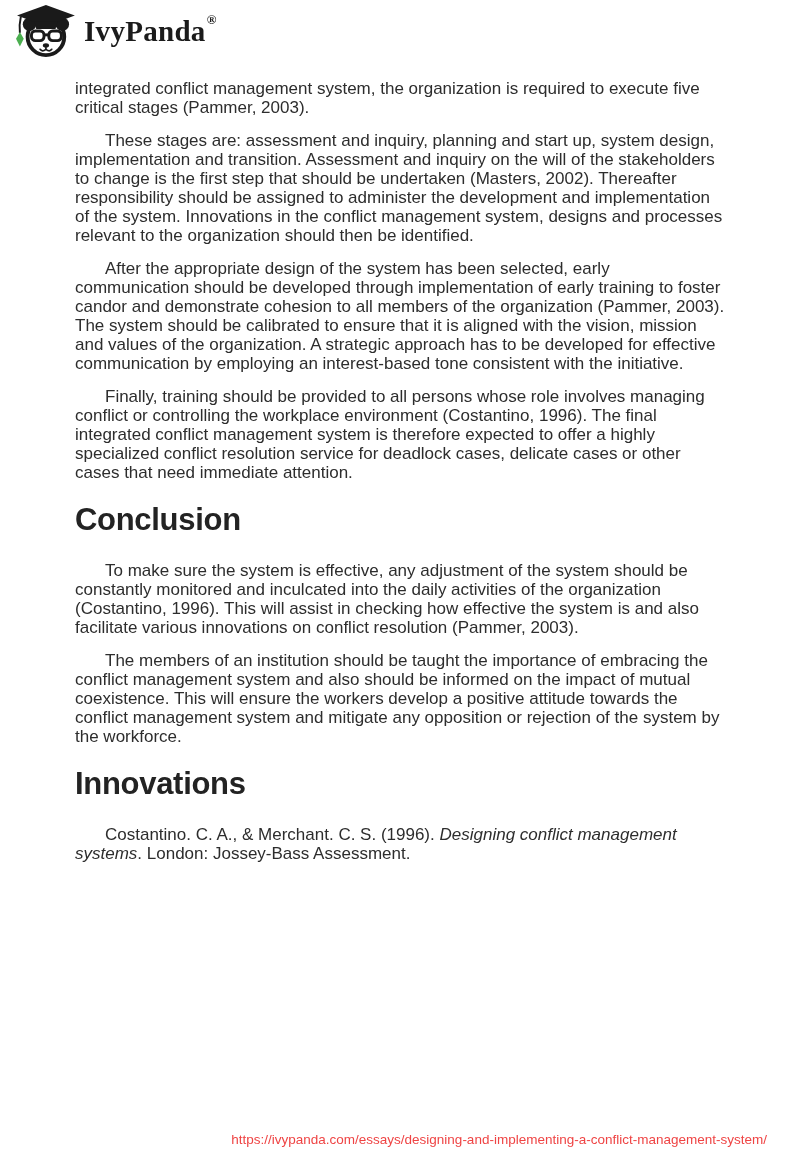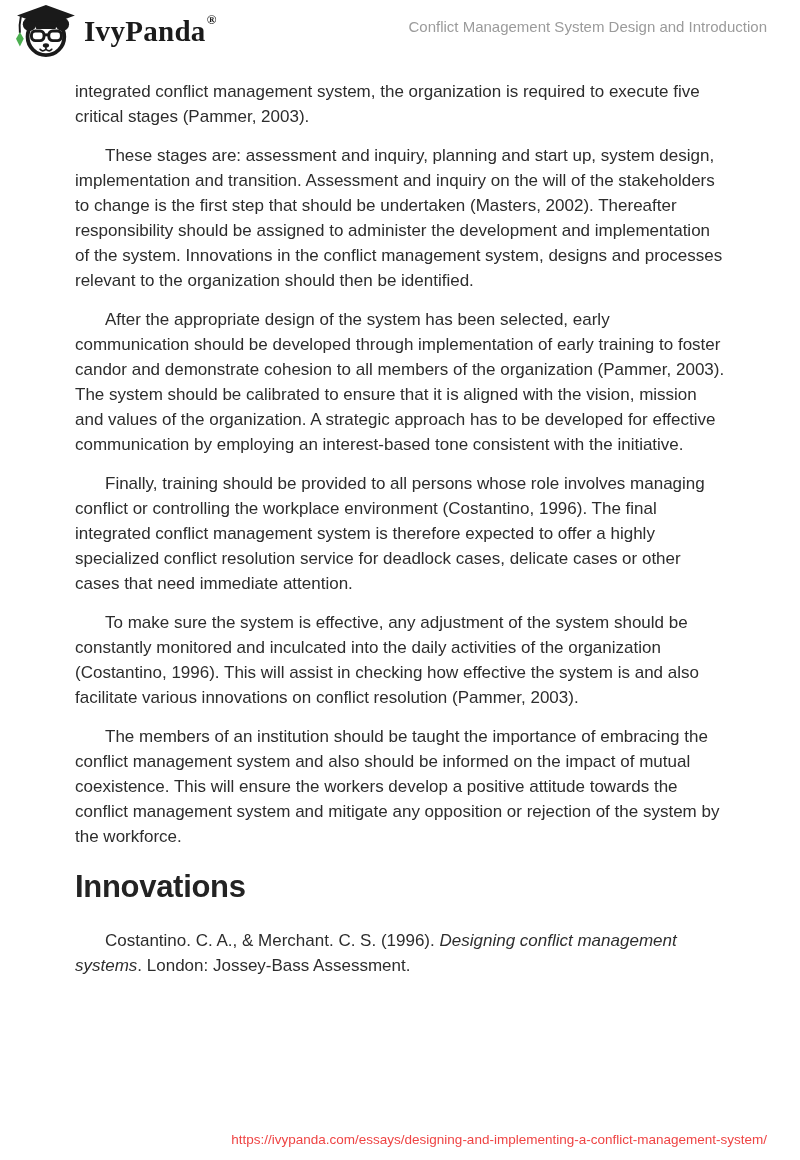--- a/index.html
+++ b/index.html
@@ -47,21 +47,21 @@
     font-size: 15px;
     color: #9b9b9b;
     margin-top: 14px;
     white-space: nowrap;
   }
 
   
   .main { width: 650px; margin: 17px 75px 0 75px; }
   p.body-par {
     font-size: 17px;
-    line-height: 25px;
+    line-height: 19px;
     color: #2d2d2d;
     margin: 0 0 14px 0;
     text-align: left;
   }
   p.indent { text-indent: 30px; }
   h2.section-heading {
     font-size: 31px;
     line-height: 37px;
     font-weight: 700;
     color: #232323;
@@ -103,29 +103,29 @@
 
         <polygon points="36,1 66,12 36,23 6,12" fill="#1a1a1a"></polygon>
         <polygon points="24,18 48,18 46,26 26,26" fill="#1a1a1a"></polygon>
 
         <path d="M10 13 Q8 22 9 30" stroke="#1a1a1a" stroke-width="2" fill="none"></path>
         <polygon points="9,29 13,36 9,44 5,36" fill="#4caf50"></polygon>
       </svg>
       <span class="brand-name">IvyPanda</span>
       <span class="reg-mark">®</span>
     </div>
-    <div class="doc-title">Conflict Management System Design and Introduction</div>
   </div>
 
   <div class="main">
     <p class="body-par">integrated conflict management system, the organization is required to execute five critical stages (Pammer, 2003).</p>
     <p class="body-par indent">These stages are: assessment and inquiry, planning and start up, system design, implementation and transition. Assessment and inquiry on the will of the stakeholders to change is the first step that should be undertaken (Masters, 2002). Thereafter responsibility should be assigned to administer the development and implementation of the system. Innovations in the conflict management system, designs and processes relevant to the organization should then be identified.</p>
     <p class="body-par indent">After the appropriate design of the system has been selected, early communication should be developed through implementation of early training to foster candor and demonstrate cohesion to all members of the organization (Pammer, 2003). The system should be calibrated to ensure that it is aligned with the vision, mission and values of the organization. A strategic approach has to be developed for effective communication by employing an interest-based tone consistent with the initiative.</p>
     <p class="body-par indent">Finally, training should be provided to all persons whose role involves managing conflict or controlling the workplace environment (Costantino, 1996). The final integrated conflict management system is therefore expected to offer a highly specialized conflict resolution service for deadlock cases, delicate cases or other cases that need immediate attention.</p>
 
+    <h2 class="section-heading">Conclusion</h2>
 
     <p class="body-par indent">To make sure the system is effective, any adjustment of the system should be constantly monitored and inculcated into the daily activities of the organization (Costantino, 1996). This will assist in checking how effective the system is and also facilitate various innovations on conflict resolution (Pammer, 2003).</p>
     <p class="body-par indent">The members of an institution should be taught the importance of embracing the conflict management system and also should be informed on the impact of mutual coexistence. This will ensure the workers develop a positive attitude towards the conflict management system and mitigate any opposition or rejection of the system by the workforce.</p>
 
     <h2 class="section-heading">Innovations</h2>
 
     <p class="body-par indent"><span>Costantino. C. A., &amp; Merchant. C. S. (1996). </span><span class="ref-italic">Designing conflict management systems</span><span>. London: Jossey-Bass Assessment.</span></p>
   </div>
 
   <div class="footer-url">https://ivypanda.com/essays/designing-and-implementing-a-conflict-management-system/</div>

